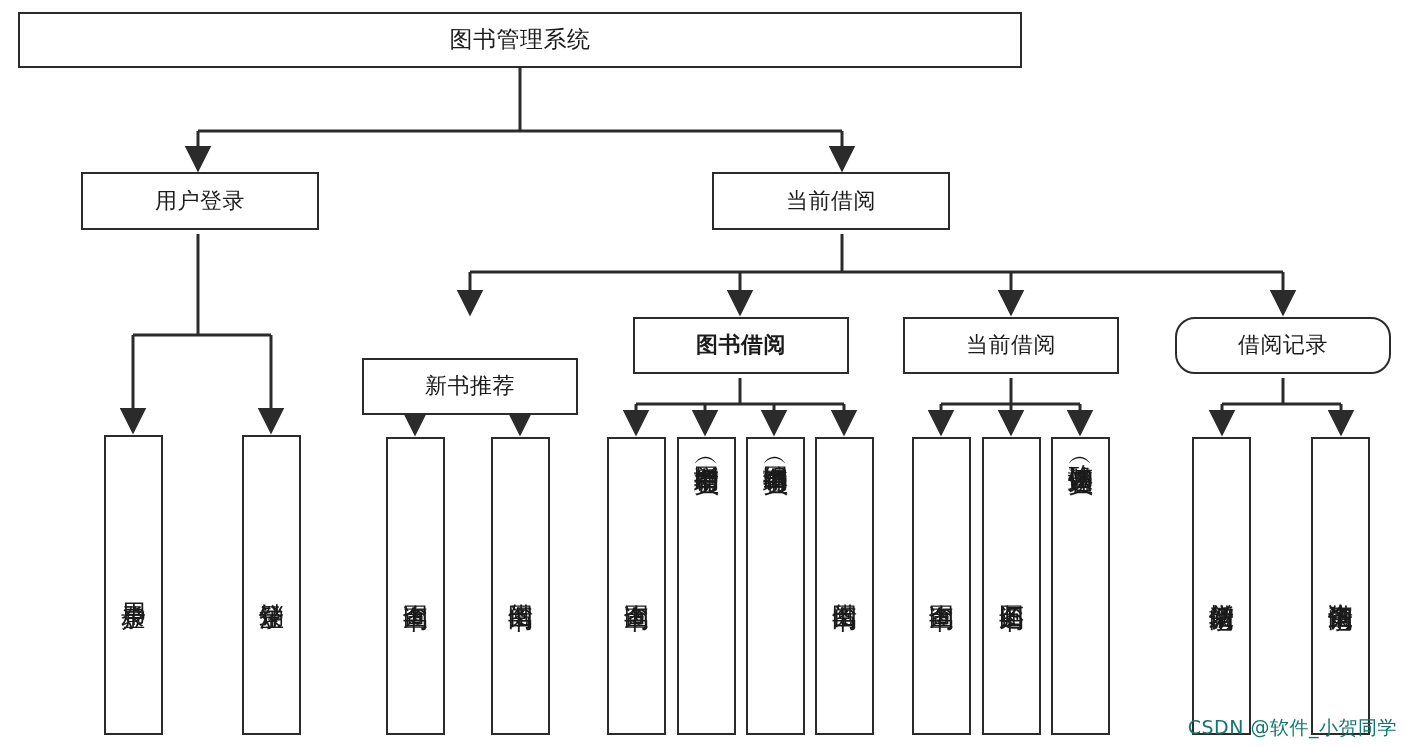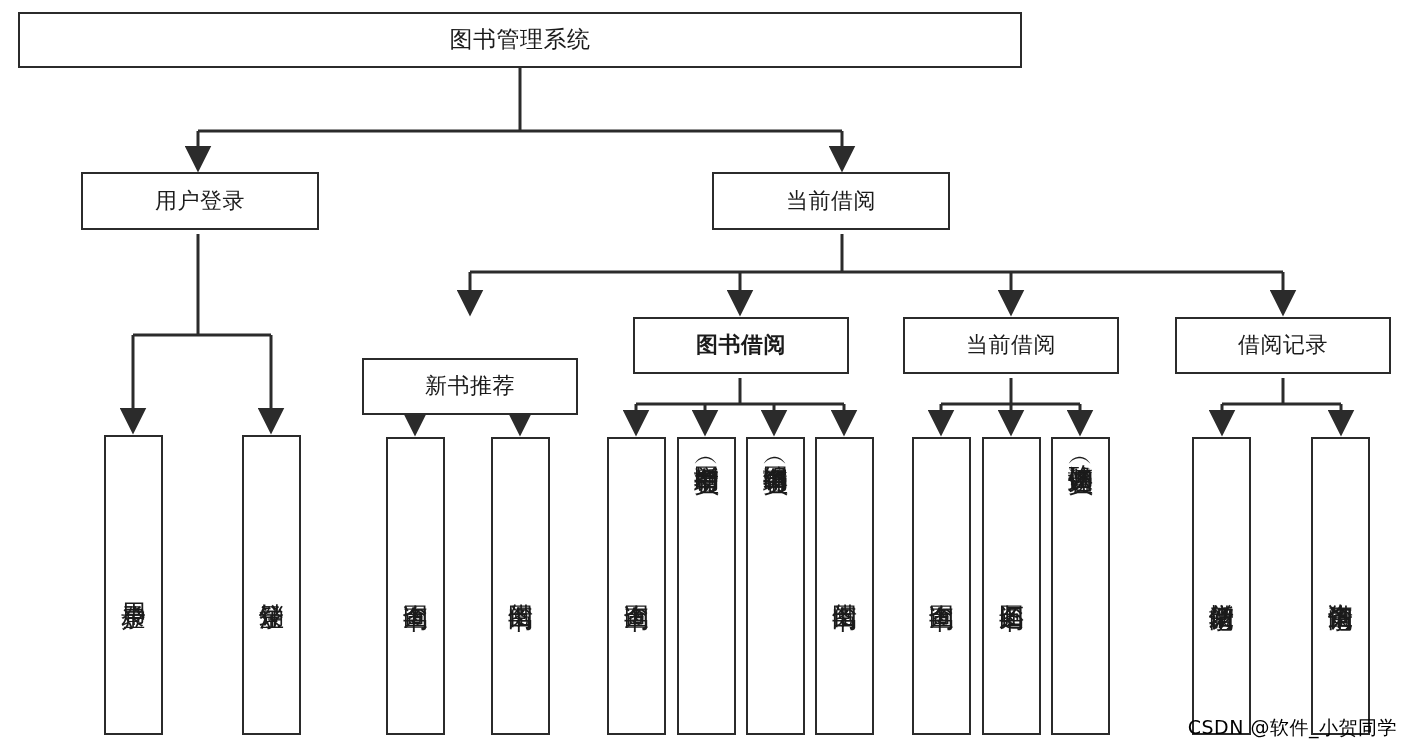--- a/index.html
+++ b/index.html
@@ -60,21 +60,21 @@
   }
   .node.vert.is-centered {
     align-items: center;
     padding-top: 0;
   }
   .watermark {
     position: absolute;
     right: 8px;
     bottom: 6px;
     font-size: 19px;
-    color: #000000;
+    color: #0f766e;
     white-space: nowrap;
     letter-spacing: 0.5px;
   }
 </style>
 </head>
 <body>
 
 <div id="canvas">
 
   <svg class="links" viewBox="0 0 1405 747" xmlns="http://www.w3.org/2000/svg">
@@ -140,21 +140,21 @@
 
   <div class="node horiz" style="left:362px; top:317px; width:216px; height:57px;margin-top:41px;">
     <span>新书推荐</span>
   </div>
   <div class="node horiz" style="left:633px; top:317px; width:216px; height:57px;font-weight:bold;">
     <span>图书借阅</span>
   </div>
   <div class="node horiz" style="left:903px; top:317px; width:216px; height:57px;">
     <span>当前借阅</span>
   </div>
-  <div class="node horiz" style="left:1175px; top:317px; width:216px; height:57px;">
+  <div class="node horiz" style="left:1175px; top:317px; width:216px; height:57px;border-radius:20px;">
     <span>借阅记录</span>
   </div>
 
   <div class="node vert is-centered" style="left:104px; top:435px; width:59px; height:300px;">
     <span class="vtext">用户登录</span>
   </div>
   <div class="node vert is-centered" style="left:242px; top:435px; width:59px; height:300px;">
     <span class="vtext">注销登录</span>
   </div>
 

